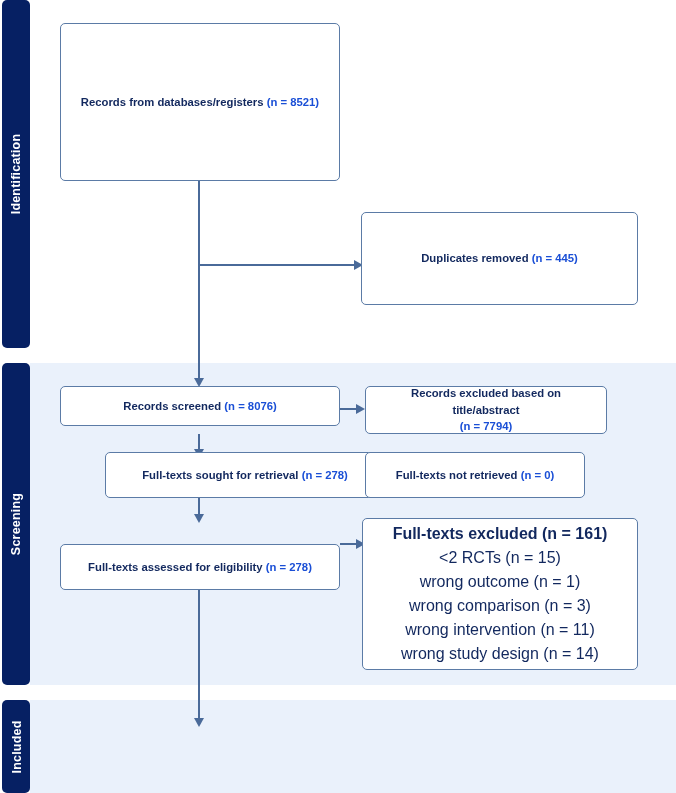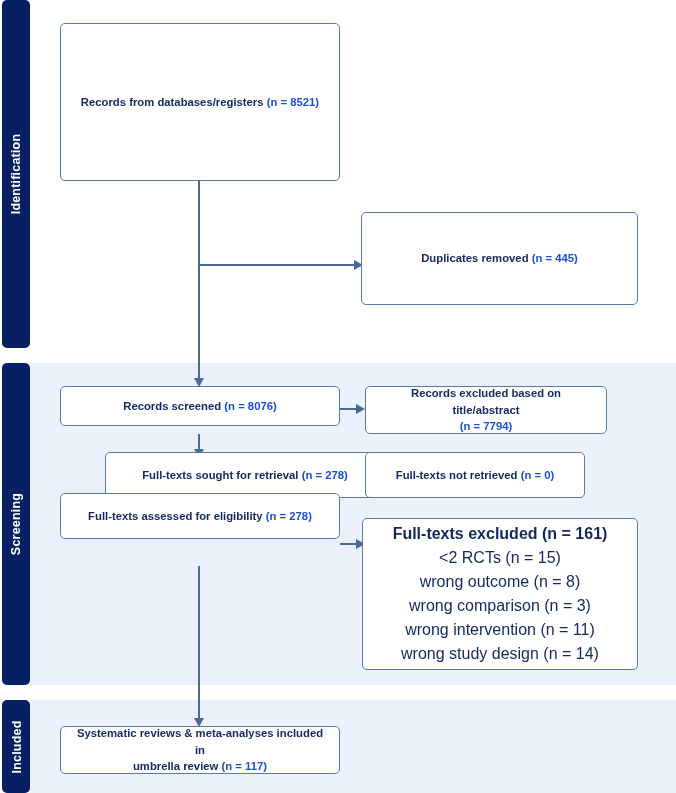--- a/index.html
+++ b/index.html
@@ -176,42 +176,35 @@
     </div>
   </div>
 
   <div class="flow-box" style="left:365px; top:452px; width:220px; height:46px;">
     <div class="flow-box-text">
       <span>Full-texts not retrieved</span>
       <span class="count">(n = 0)</span>
     </div>
   </div>
 
-  <div class="flow-box" style="left:60px; top:493px; width:280px; height:46px;">
+  <div class="flow-box" style="left:60px; top:544px; width:280px; height:46px;">
     <div class="flow-box-text">
       <span>Full-texts assessed for eligibility</span>
       <span class="count">(n = 278)</span>
     </div>
   </div>
 
   <div class="flow-box" style="left:362px; top:518px; width:276px; height:152px;">
     <div class="excl-list">
       <div>
         <span class="excl-head">Full-texts excluded</span>
         <span class="excl-head count">(n = 161)</span>
       </div>
       <div>&lt;2 RCTs (n = 15)</div>
-      <div>wrong outcome (n = 8)</div>
+      <div>wrong outcome (n = 1)</div>
       <div>wrong comparison (n = 3)</div>
       <div>wrong intervention (n = 11)</div>
       <div>wrong study design (n = 14)</div>
     </div>
   </div>
 
-  <div class="flow-box" style="left:60px; top:726px; width:280px; height:48px;">
-    <div class="flow-box-text">
-      <span>Systematic reviews &amp; meta-analyses included in</span><br>
-      <span>umbrella review</span>
-      <span class="count">(n = 117)</span>
-    </div>
-  </div>
 
 </div>
 
 </body></html>

